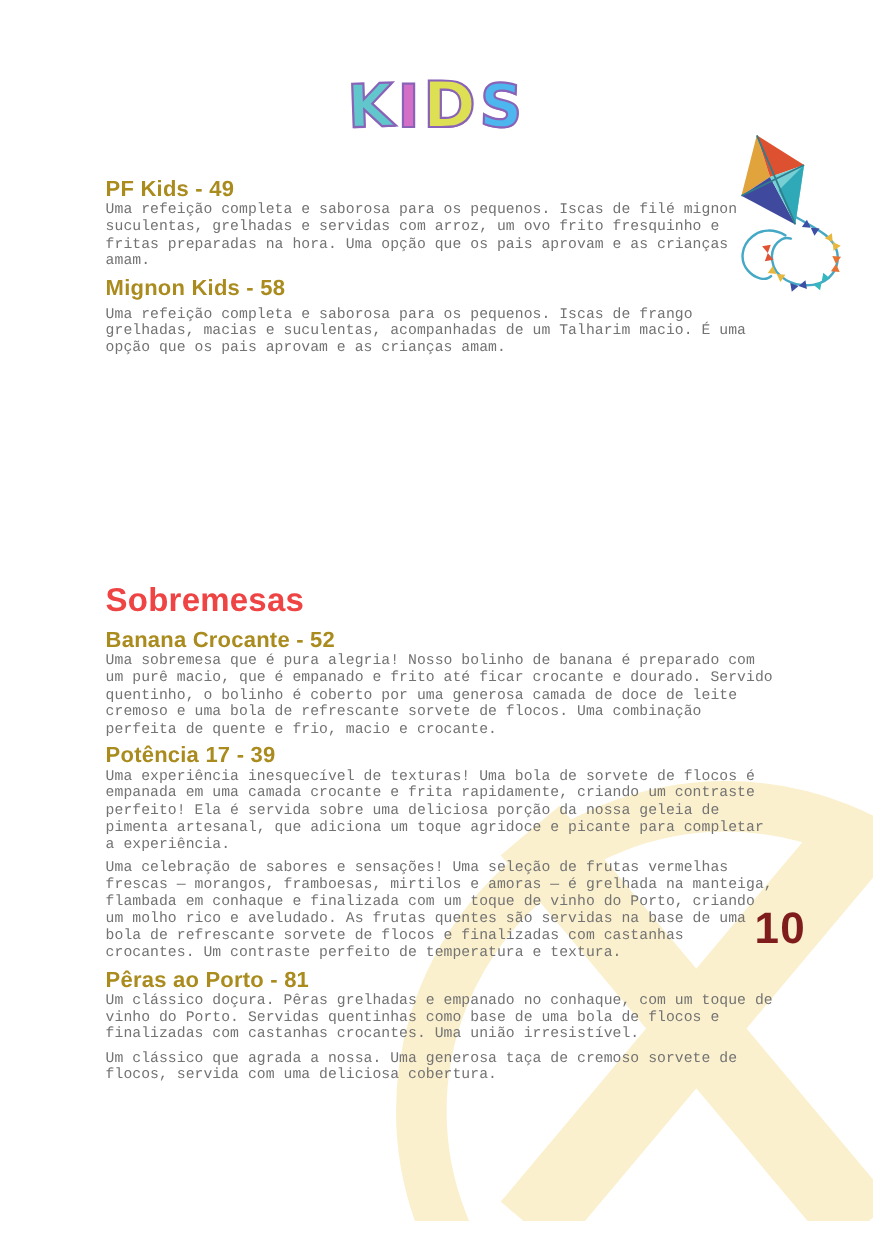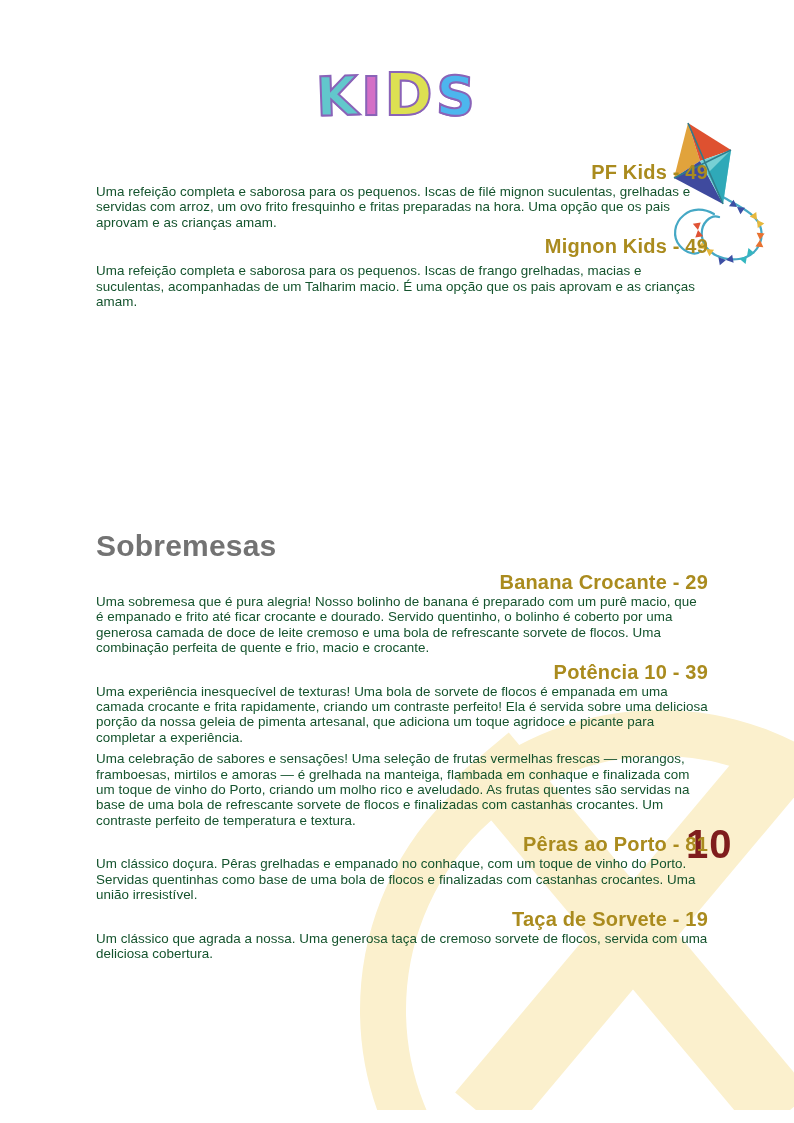--- a/index.html
+++ b/index.html
@@ -28,32 +28,32 @@
   .ls{color:#4db6ee;transform:rotate(2deg);}
   
   .kite{position:absolute;left:648px;top:110px;z-index:2;}
   
   .menu-block{position:absolute;left:96px;width:612px;z-index:3;}
   .kids-block{top:162px;}
   .desserts-block{top:529px;}
   .section-heading{
     margin:0 0 9px 0;
     font-size:30px;line-height:34px;font-weight:bold;
-    color:#737373;letter-spacing:0.2px;
+    color:#ef4444;letter-spacing:0.2px;
   }
   .menu-item{margin:0 0 6px 0;}
   .item-title{
     margin:0 0 1px 0;
     font-size:20px;line-height:21px;font-weight:bold;
-    color:#aa8b1e;letter-spacing:0.2px;text-align:right;
+    color:#aa8b1e;letter-spacing:0.2px;
   }
   .item-desc{
     margin:0;
     font-size:13.4px;line-height:15.4px;
-    color:#14532d;letter-spacing:0.05px;
+    color:#737373;letter-spacing:0.05px;font-family:Liberation Mono, monospace;
   }
   
   .page-number{
     position:absolute;left:686px;top:822px;z-index:1;
     color:#7f1d1d;font-size:40px;font-weight:bold;line-height:44px;
     letter-spacing:1px;
   }
 </style>
 </head>
 <body>
@@ -118,43 +118,42 @@
       <line x1="26" y1="68" x2="83" y2="40" stroke="#2F7D8C" stroke-width="1.6"></line>
     </g>
   </svg>
 
   <div class="menu-block kids-block">
     <section class="menu-item">
       <h3 class="item-title">PF Kids - 49</h3>
       <p class="item-desc">Uma refeição completa e saborosa para os pequenos. Iscas de filé mignon suculentas, grelhadas e servidas com arroz, um ovo frito fresquinho e fritas preparadas na hora. Uma opção que os pais aprovam e as crianças amam.</p>
     </section>
     <section class="menu-item">
-      <h3 class="item-title">Mignon Kids - 49</h3>
+      <h3 class="item-title">Mignon Kids - 58</h3>
     </section>
     <section class="menu-item">
       <p class="item-desc">Uma refeição completa e saborosa para os pequenos. Iscas de frango grelhadas, macias e suculentas, acompanhadas de um Talharim macio. É uma opção que os pais aprovam e as crianças amam.</p>
     </section>
   </div>
 
   <div class="menu-block desserts-block">
     <h2 class="section-heading">Sobremesas</h2>
     <section class="menu-item">
-      <h3 class="item-title">Banana Crocante - 29</h3>
+      <h3 class="item-title">Banana Crocante - 52</h3>
       <p class="item-desc">Uma sobremesa que é pura alegria! Nosso bolinho de banana é preparado com um purê macio, que é empanado e frito até ficar crocante e dourado. Servido quentinho, o bolinho é coberto por uma generosa camada de doce de leite cremoso e uma bola de refrescante sorvete de flocos. Uma combinação perfeita de quente e frio, macio e crocante.</p>
     </section>
     <section class="menu-item">
-      <h3 class="item-title">Potência 10 - 39</h3>
+      <h3 class="item-title">Potência 17 - 39</h3>
       <p class="item-desc">Uma experiência inesquecível de texturas! Uma bola de sorvete de flocos é empanada em uma camada crocante e frita rapidamente, criando um contraste perfeito! Ela é servida sobre uma deliciosa porção da nossa geleia de pimenta artesanal, que adiciona um toque agridoce e picante para completar a experiência.</p>
     </section>
     <section class="menu-item">
       <p class="item-desc">Uma celebração de sabores e sensações! Uma seleção de frutas vermelhas frescas — morangos, framboesas, mirtilos e amoras — é grelhada na manteiga, flambada em conhaque e finalizada com um toque de vinho do Porto, criando um molho rico e aveludado. As frutas quentes são servidas na base de uma bola de refrescante sorvete de flocos e finalizadas com castanhas crocantes. Um contraste perfeito de temperatura e textura.</p>
     </section>
     <section class="menu-item">
       <h3 class="item-title">Pêras ao Porto - 81</h3>
       <p class="item-desc">Um clássico doçura. Pêras grelhadas e empanado no conhaque, com um toque de vinho do Porto. Servidas quentinhas como base de uma bola de flocos e finalizadas com castanhas crocantes. Uma união irresistível.</p>
     </section>
     <section class="menu-item">
-      <h3 class="item-title">Taça de Sorvete - 19</h3>
       <p class="item-desc">Um clássico que agrada a nossa. Uma generosa taça de cremoso sorvete de flocos, servida com uma deliciosa cobertura.</p>
     </section>
   </div>
 
 </div>
 
 </body></html>

